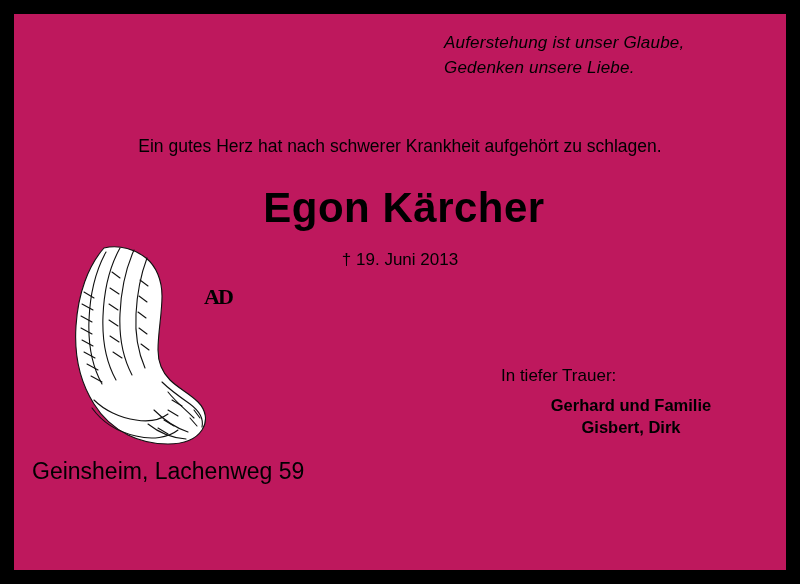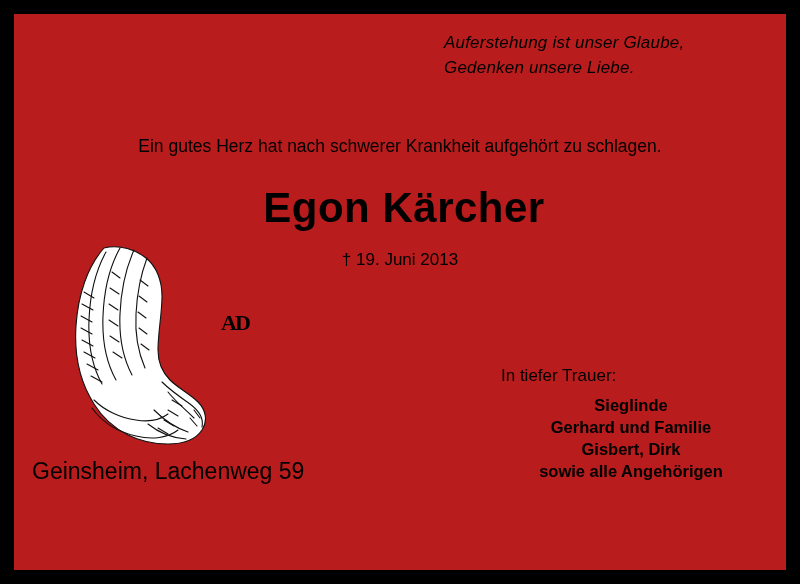--- a/index.html
+++ b/index.html
@@ -12,21 +12,21 @@
     height: 584px;
     overflow: hidden;
     font-family: "Liberation Sans", sans-serif;
   }
   .obituary {
     position: absolute;
     left: 14px;
     top: 14px;
     width: 772px;
     height: 556px;
-    background: #b91c1c;
+    background: #be185d;
     color: #000000;
     overflow: hidden;
   }
 
   
   .verse {
     position: absolute;
     left: 430px;
     top: 16px;
     width: 320px;
@@ -117,26 +117,25 @@
     position: absolute;
     left: 30px;
     top: 218px;
     width: 190px;
     height: 230px;
   }
   .hands svg { display: block; }
   .monogram {
     position: absolute;
     left: 160px;
-    top: 78px;
+    top: 52px;
     font-family: "Liberation Serif", serif;
     font-size: 22px;
     font-weight: bold;
     letter-spacing: -2px;
-    margin-left: 17px;
   }
 </style>
 </head>
 <body>
 
 <div class="obituary">
 
   <div class="verse">
     <div>Auferstehung ist unser Glaube,</div>
     <div>Gedenken unsere Liebe.</div>
@@ -175,23 +174,21 @@
         <path d="M128 168 L138 174 M124 178 L134 184 M120 188 L130 194 M114 196 L124 202"></path>
         <path d="M150 178 L156 186 M146 186 L153 194"></path>
       </g>
     </svg>
     <div class="monogram">AD</div>
   </div>
 
   <div class="mourners">
     <div class="mourners-title">In tiefer Trauer:</div>
     <div class="mourners-list">
-      <div>Sieglinde</div>
       <div>Gerhard und Familie</div>
       <div>Gisbert, Dirk</div>
-      <div>sowie alle Angehörigen</div>
     </div>
   </div>
 
   <div class="address">Geinsheim, Lachenweg 59</div>
 
 
 </div>
 
 </body></html>

